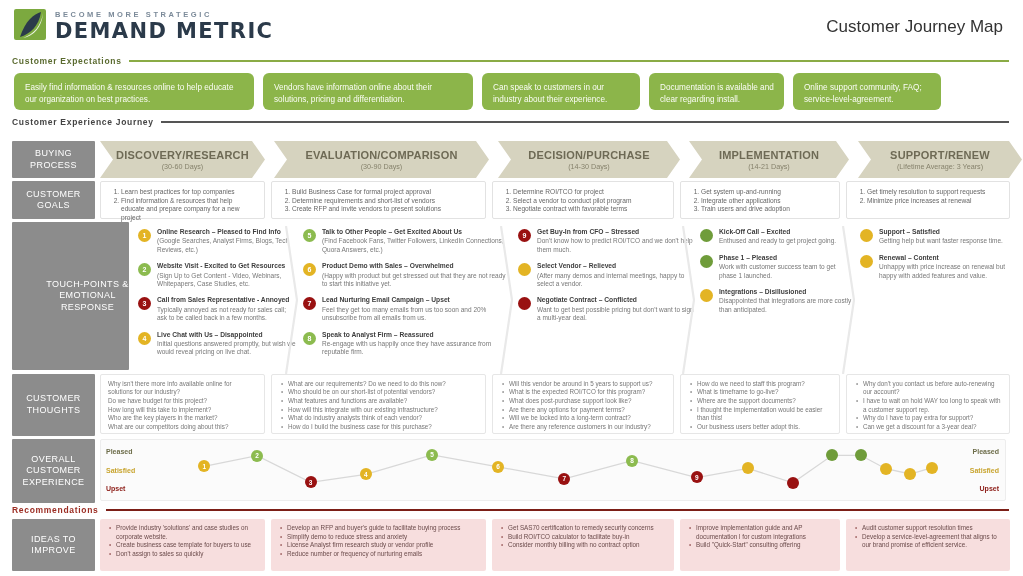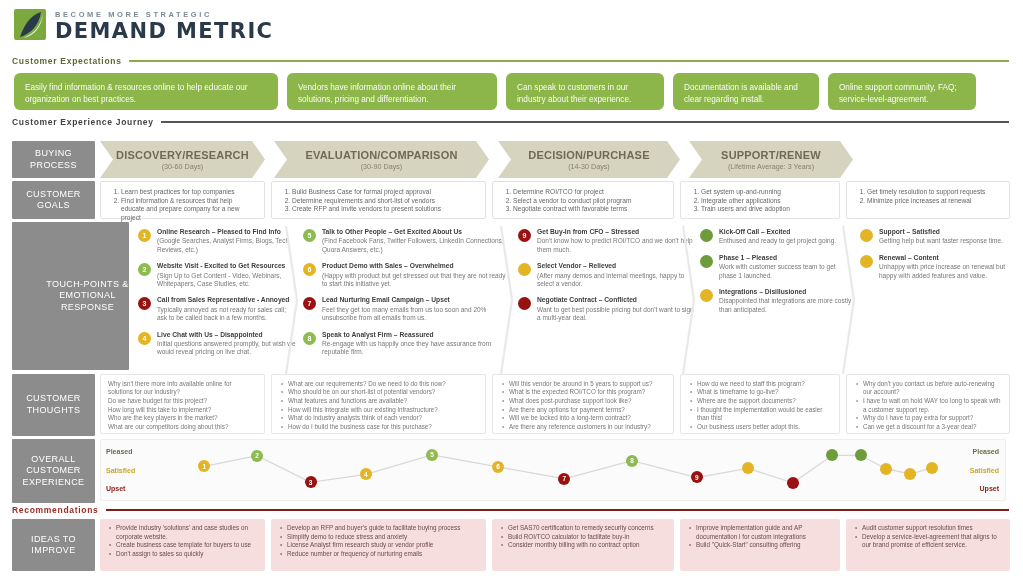--- a/index.html
+++ b/index.html
@@ -137,31 +137,32 @@
           <rect x="0" y="1" width="32" height="31" rx="2" fill="#7ca93f"></rect>
           <path d="M6 29 C 16 26, 25 18, 27 4 C 20 6, 11 13, 6 29 Z" fill="#2b3a4a"></path>
           <path d="M9 30 C 20 28, 28 19, 29 5 C 27 18, 20 26, 9 30 Z" fill="#ffffff" opacity=".85"></path>
         </svg>
       </div>
       <div class="logo-text">
         <div class="logo-tag">Become More Strategic</div>
         <div class="logo-name">DEMAND METRIC</div>
       </div>
     </div>
+    <div class="doc-title">Customer Journey Map</div>
   </div>
 
   <div class="sec-row sec-green" style="top:56px;">
     <div class="sec-label">Customer Expectations</div>
     <div class="sec-rule"></div>
   </div>
   <div class="exp-row" id="exp-row">
-      <div class="exp-box" style="width: 264px;">Easily find information &amp; resources online to help educate our organization on best practices.</div>
+      <div class="exp-box" style="width: 240px;">Easily find information &amp; resources online to help educate our organization on best practices.</div>
       <div class="exp-box" style="width: 210px;">Vendors have information online about their solutions, pricing and differentiation.</div>
       <div class="exp-box" style="width: 158px;">Can speak to customers in our industry about their experience.</div>
-      <div class="exp-box" style="width: 146px;">Documentation is available and clear regarding install.</div>
+      <div class="exp-box" style="width: 135px;">Documentation is available and clear regarding install.</div>
       <div class="exp-box" style="width: 148px;">Online support community, FAQ; service-level-agreement.</div>
     </div>
 
   <div class="sec-row sec-dark" style="top:117px;">
     <div class="sec-label">Customer Experience Journey</div>
     <div class="sec-rule"></div>
   </div>
 
   <div class="grid">
 
@@ -172,20 +173,24 @@
             <div class="ph-name">DISCOVERY/RESEARCH</div>
             <div class="ph-days">(30-60 Days)</div>
           </div>
           <div class="chev" style="width: 215px;">
             <div class="ph-name">EVALUATION/COMPARISON</div>
             <div class="ph-days">(30-90 Days)</div>
           </div>
           <div class="chev" style="width: 182px;">
             <div class="ph-name">DECISION/PURCHASE</div>
             <div class="ph-days">(14-30 Days)</div>
+          </div>
+          <div class="chev" style="width: 160px;">
+            <div class="ph-name">IMPLEMENTATION</div>
+            <div class="ph-days">(14-21 Days)</div>
           </div>
           <div class="chev" style="width: 164px;">
             <div class="ph-name">SUPPORT/RENEW</div>
             <div class="ph-days">(Lifetime Average: 3 Years)</div>
           </div>
         </div>
     </div>
 
     <div class="rowline">
       <div class="rowlabel">CUSTOMER GOALS</div>

